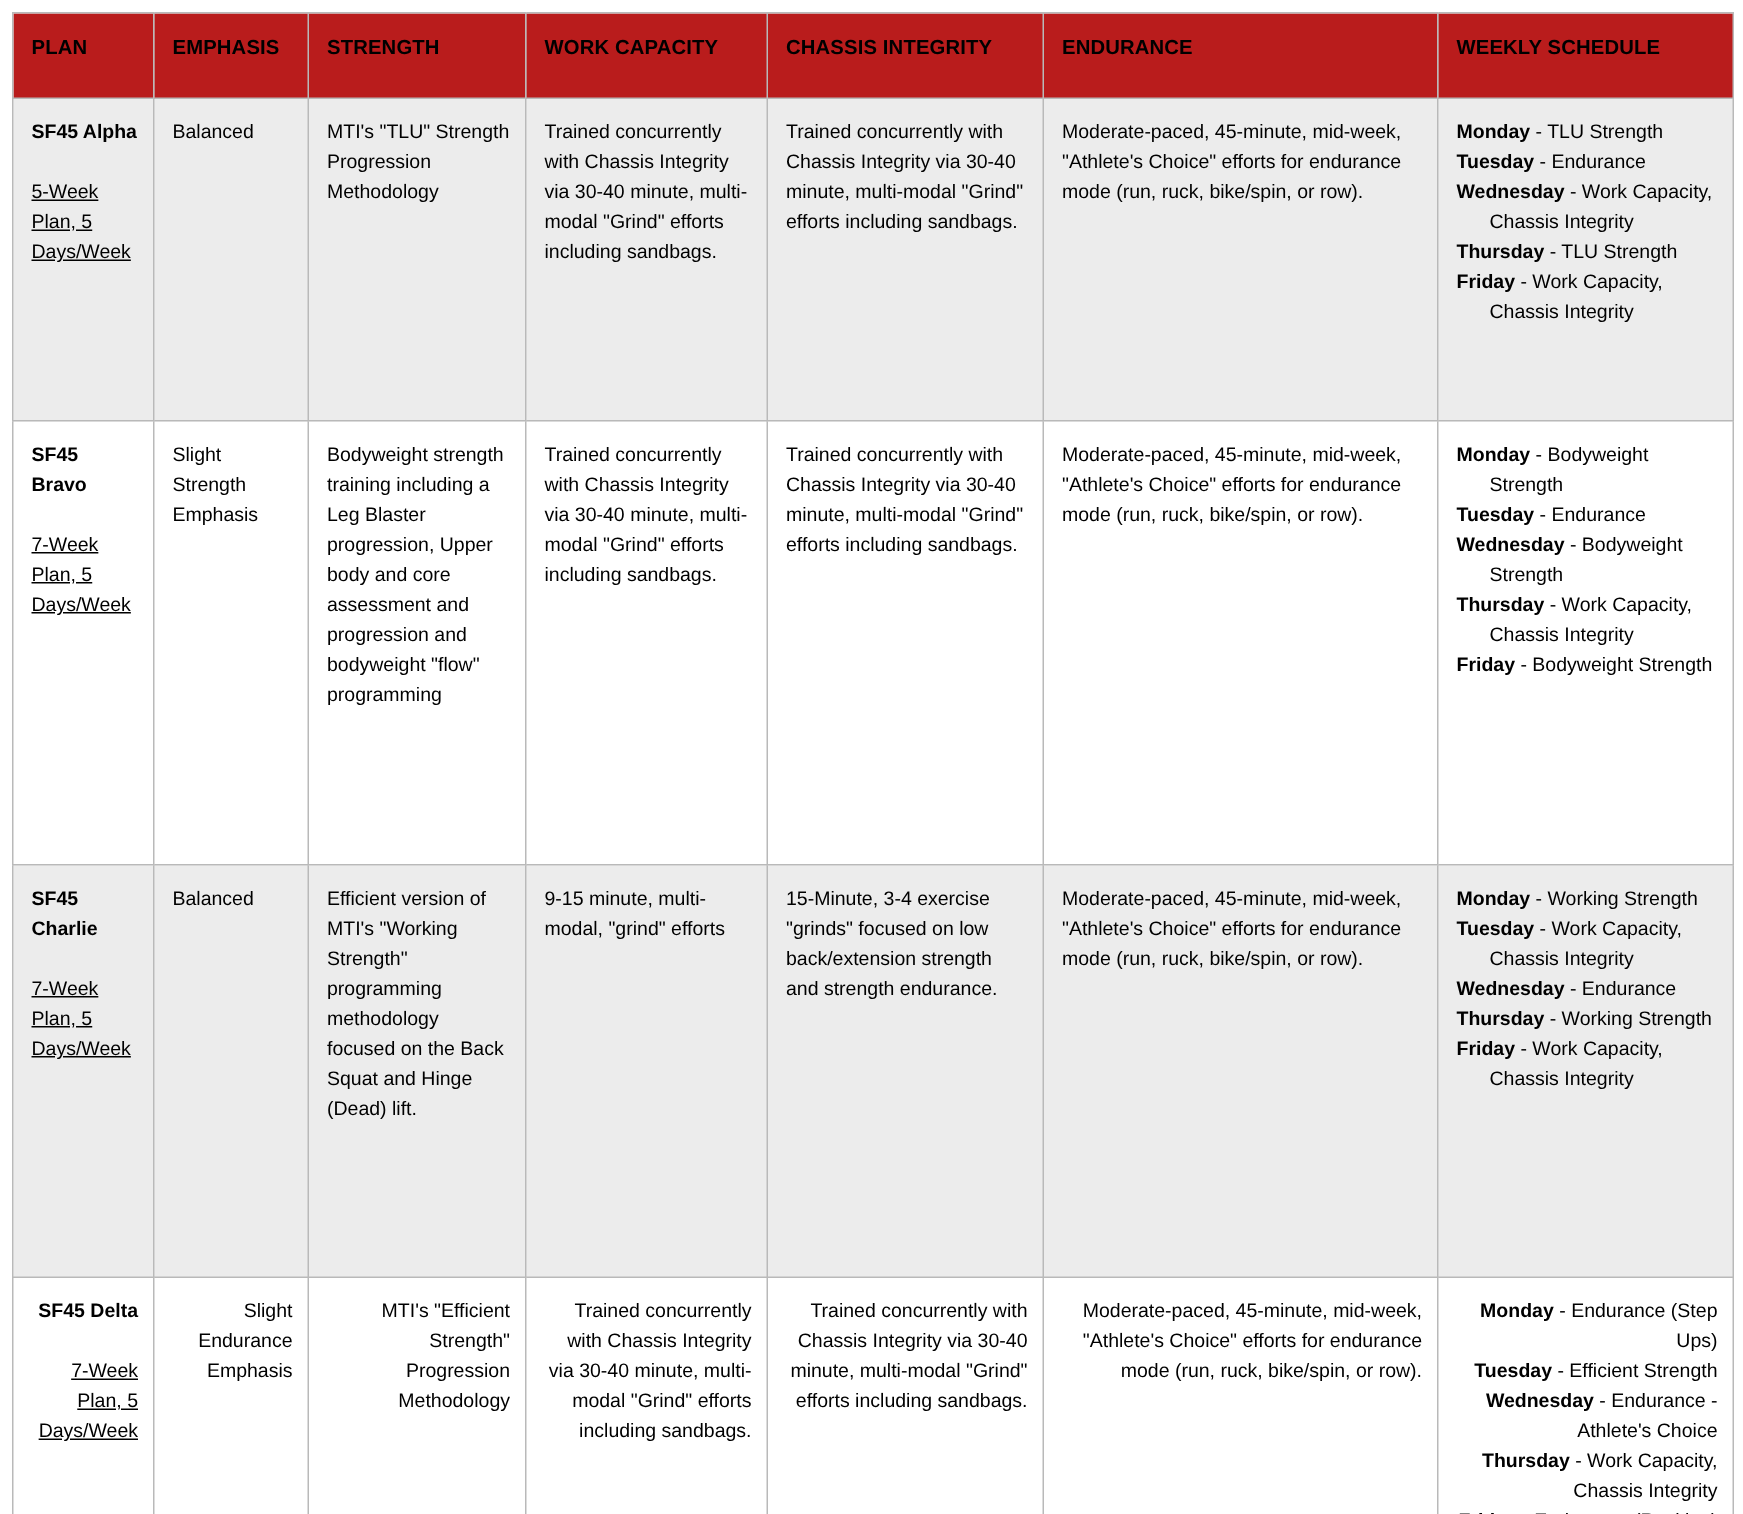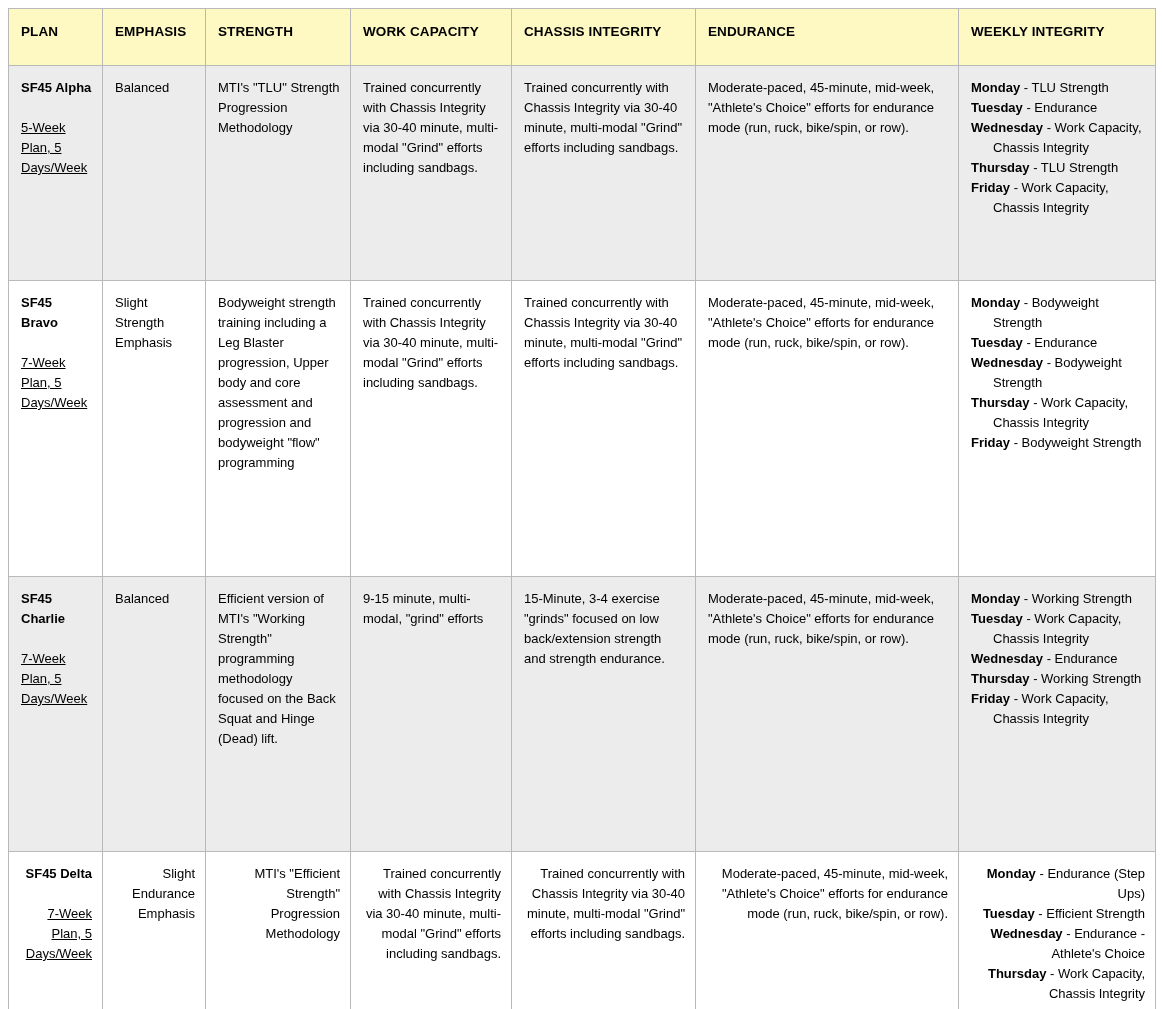--- a/index.html
+++ b/index.html
@@ -19,21 +19,21 @@
     width: 1147px;
     font-size: 13px;
     line-height: 20px;
   }
   th, td {
     border: 1px solid #b9b9b9;
     vertical-align: top;
     padding: 12px 10px 12px 12px;
     overflow-wrap: break-word;
   }
-  thead tr { height: 57px; background: #fef9c3; }
+  thead tr { height: 57px; background: #b91c1c; }
   th {
     text-align: left;
     font-size: 13.5px;
     font-weight: bold;
     padding-top: 13px;
     letter-spacing: 0.1px;
   }
   tbody tr:nth-child(odd)  { background: #ececec; }
   tbody tr:nth-child(even) { background: #ffffff; }
   tbody tr:nth-child(1) { height: 215px; border-radius: 19px; }
@@ -63,21 +63,21 @@
       <col style="width:197px">
     </colgroup>
     <thead>
       <tr>
         <th>PLAN</th>
         <th>EMPHASIS</th>
         <th>STRENGTH</th>
         <th>WORK CAPACITY</th>
         <th>CHASSIS INTEGRITY</th>
         <th>ENDURANCE</th>
-        <th>WEEKLY INTEGRITY</th>
+        <th>WEEKLY SCHEDULE</th>
       </tr>
     </thead>
     <tbody>
   <tr>
     <td>
       <div class="plan-name">SF45 Alpha</div>
       <div class="plan-detail">5-Week Plan, 5 Days/Week</div>
     </td>
     <td>Balanced</td>
     <td>MTI's "TLU" Strength Progression Methodology</td>

